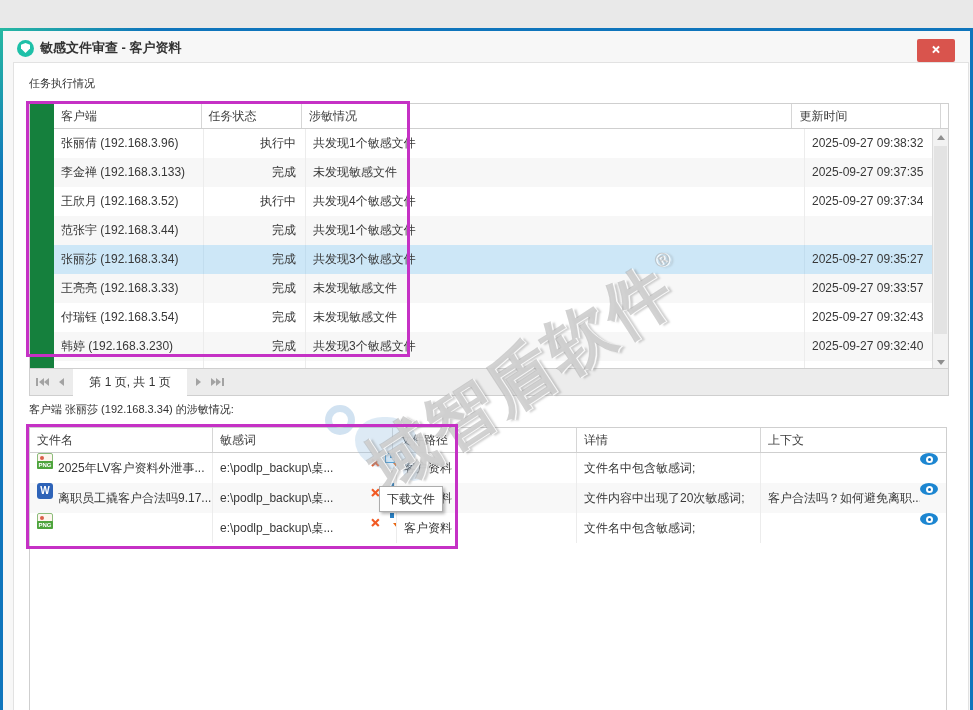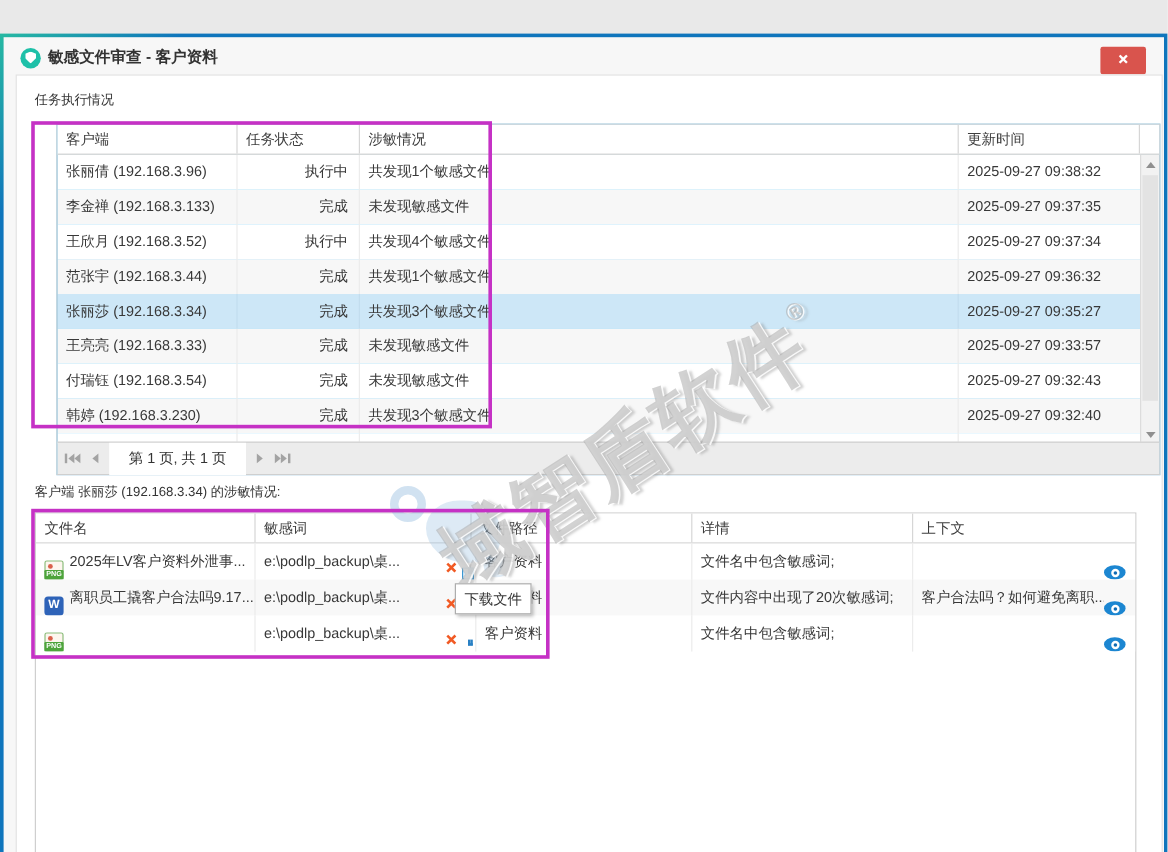--- a/index.html
+++ b/index.html
@@ -25,22 +25,22 @@
     transform:rotate(45deg); margin-top:-2px; }
 
   .content-panel { position:absolute; left:10px; top:31px; width:956px; height:671px;
     background:#fff; border:1px solid #e2e2e2; }
 
   .sec-label { position:absolute; font-size:11px; color:#333; z-index:10; }
   #sec1-label { left:26px; top:45px; }
   #sec2-label { left:26px; top:371px; }
 
   
-  .task-table { position:absolute; left:44px; top:72px; width:920px; height:293px;
-    background:#7dd3fc; border:1px solid #cfcfcf; z-index:10; }
+  .task-table { position:absolute; left:26px; top:72px; width:920px; height:293px;
+    background:#15803d; border:1px solid #cfcfcf; z-index:10;padding-left:24px; }
   .t-header { display:flex; height:25px; border-bottom:1px solid #cfcfcf; background:#fff; }
   .t-header .hc { font-size:12px; color:#3d3d3d; line-height:24px; padding-left:7px;
     border-right:1px solid #d6d6d6; overflow:hidden; white-space:nowrap; }
   .t1-c1{width:150px;} .t1-c2{width:102px;} .t1-c3{width:499px;} .t1-c4{width:151px;}
   .t1-stub{flex:1; border-right:none !important;}
   .t-body1 { position:relative; height:241px; overflow:hidden; }
   .t1-rows { width:902px; }
   .t1-row { display:flex; height:29px; background:#fff; }
   .t1-row:nth-child(even){ background:#f7f7f7; }
   .t1-row.selected-row { background:#cde7f7; }
@@ -76,21 +76,21 @@
 
   
   .file-table { position:absolute; left:26px; top:396px; width:918px; height:287px;
     background:#fff; border:1px solid #cfcfcf; z-index:10; }
   .t2-c1{width:183px;} .t2-c2{width:184px;} .t2-c3{width:180px;} .t2-c4{width:184px;}
   .t2-c5{flex:1; border-right:none !important;}
   .t2-row { display:flex; height:30px; background:#fff; }
   .t2-row:nth-child(even){ background:#f8f8f8; }
   .t2-row .tc { font-size:12px; color:#383838; line-height:30px; white-space:nowrap;
     overflow:hidden; border-right:1px solid #ececec; padding-left:7px;
-    display:flex; align-items:flex-end; }
+    display:flex; align-items:flex-start; }
   .cell-text { white-space:nowrap; overflow:hidden; }
 
   
   .file-icon { width:16px; height:16px; margin-right:5px; flex:none; position:relative; }
   .file-icon.png { background:#fdf6ee; border:1px solid #8cbd7c; border-radius:2px; }
   .file-icon.png::before { content:""; position:absolute; left:2px; top:2px; width:4px; height:4px;
     border-radius:50%; background:#d9604a; }
   .file-icon.png::after { content:"PNG"; position:absolute; left:-1px; right:-1px; bottom:-1px;
     height:8px; background:#4ea43c; border-radius:1px; color:#fff; font-size:6px; line-height:8px;
     text-align:center; font-weight:bold; letter-spacing:0; }
@@ -188,21 +188,20 @@
               <div class="tc t1-c1">王欣月 (192.168.3.52)</div>
               <div class="tc t1-c2 right">执行中</div>
               <div class="tc t1-c3">共发现4个敏感文件</div>
               <div class="tc t1-c4" style="flex:1;border-right:none;">2025-09-27 09:37:34</div>
             </div>
 
             <div class="t1-row">
               <div class="tc t1-c1">范张宇 (192.168.3.44)</div>
               <div class="tc t1-c2 right">完成</div>
               <div class="tc t1-c3">共发现1个敏感文件</div>
-              <div class="tc t1-c4" style="flex:1;border-right:none;">2025-09-27 09:36:32</div>
             </div>
 
             <div class="t1-row selected-row">
               <div class="tc t1-c1">张丽莎 (192.168.3.34)</div>
               <div class="tc t1-c2 right">完成</div>
               <div class="tc t1-c3">共发现3个敏感文件</div>
               <div class="tc t1-c4" style="flex:1;border-right:none;">2025-09-27 09:35:27</div>
             </div>
 
             <div class="t1-row">

